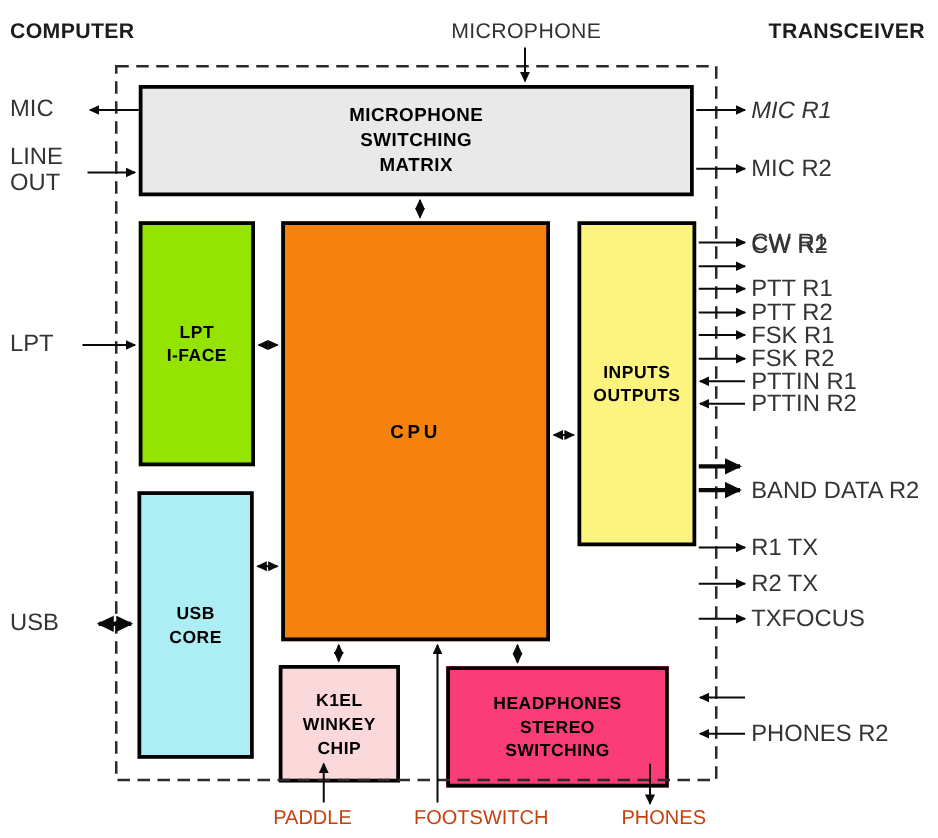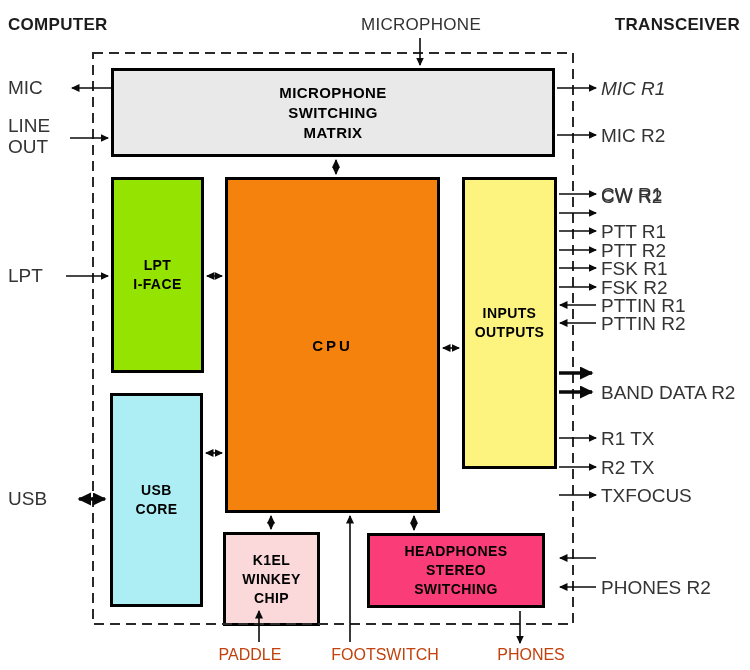--- a/index.html
+++ b/index.html
@@ -78,34 +78,34 @@
 SWITCHING
 MATRIX</span>
   </div>
   <div class="block" style="left: 111px; top: 167px; width: 93px; height: 196px; background-color: rgb(149, 227, 0);">
     <span class="lbl">LPT
 I-FACE</span>
   </div>
   <div class="block cpu" style="left: 225px; top: 167px; width: 215px; height: 336px; background-color: rgb(246, 130, 14);">
     <span class="lbl">CPU</span>
   </div>
-  <div class="block" style="left: 462px; top: 167px; width: 95px; height: 292px; background-color: rgb(252, 244, 127);">
+  <div class="block" style="left: 462px; top: 167px; width: 95px; height: 260px; background-color: rgb(252, 244, 127);">
     <span class="lbl">INPUTS
 OUTPUTS</span>
   </div>
   <div class="block" style="left: 110px; top: 383px; width: 93px; height: 214px; background-color: rgb(172, 238, 244);">
     <span class="lbl">USB
 CORE</span>
   </div>
   <div class="block" style="left: 223px; top: 522px; width: 97px; height: 94px; background-color: rgb(251, 216, 218);">
     <span class="lbl">K1EL
 WINKEY
 CHIP</span>
   </div>
-  <div class="block" style="left: 367px; top: 523px; width: 178px; height: 75px; background-color: rgb(250, 61, 121);">
+  <div class="block" style="left: 357px; top: 523px; width: 178px; height: 97px; background-color: rgb(250, 61, 121);">
     <span class="lbl">HEADPHONES
 STEREO
 SWITCHING</span>
   </div>
 
   <svg class="overlay" width="750" height="670" viewBox="0 0 750 670">
     <defs>
       <marker id="ah" markerUnits="userSpaceOnUse" markerWidth="10" markerHeight="9" refX="7.5" refY="4" orient="auto">
           <path class="ah-fill" d="M0,0 L8.5,4 L0,8 Z"></path>
         </marker>

